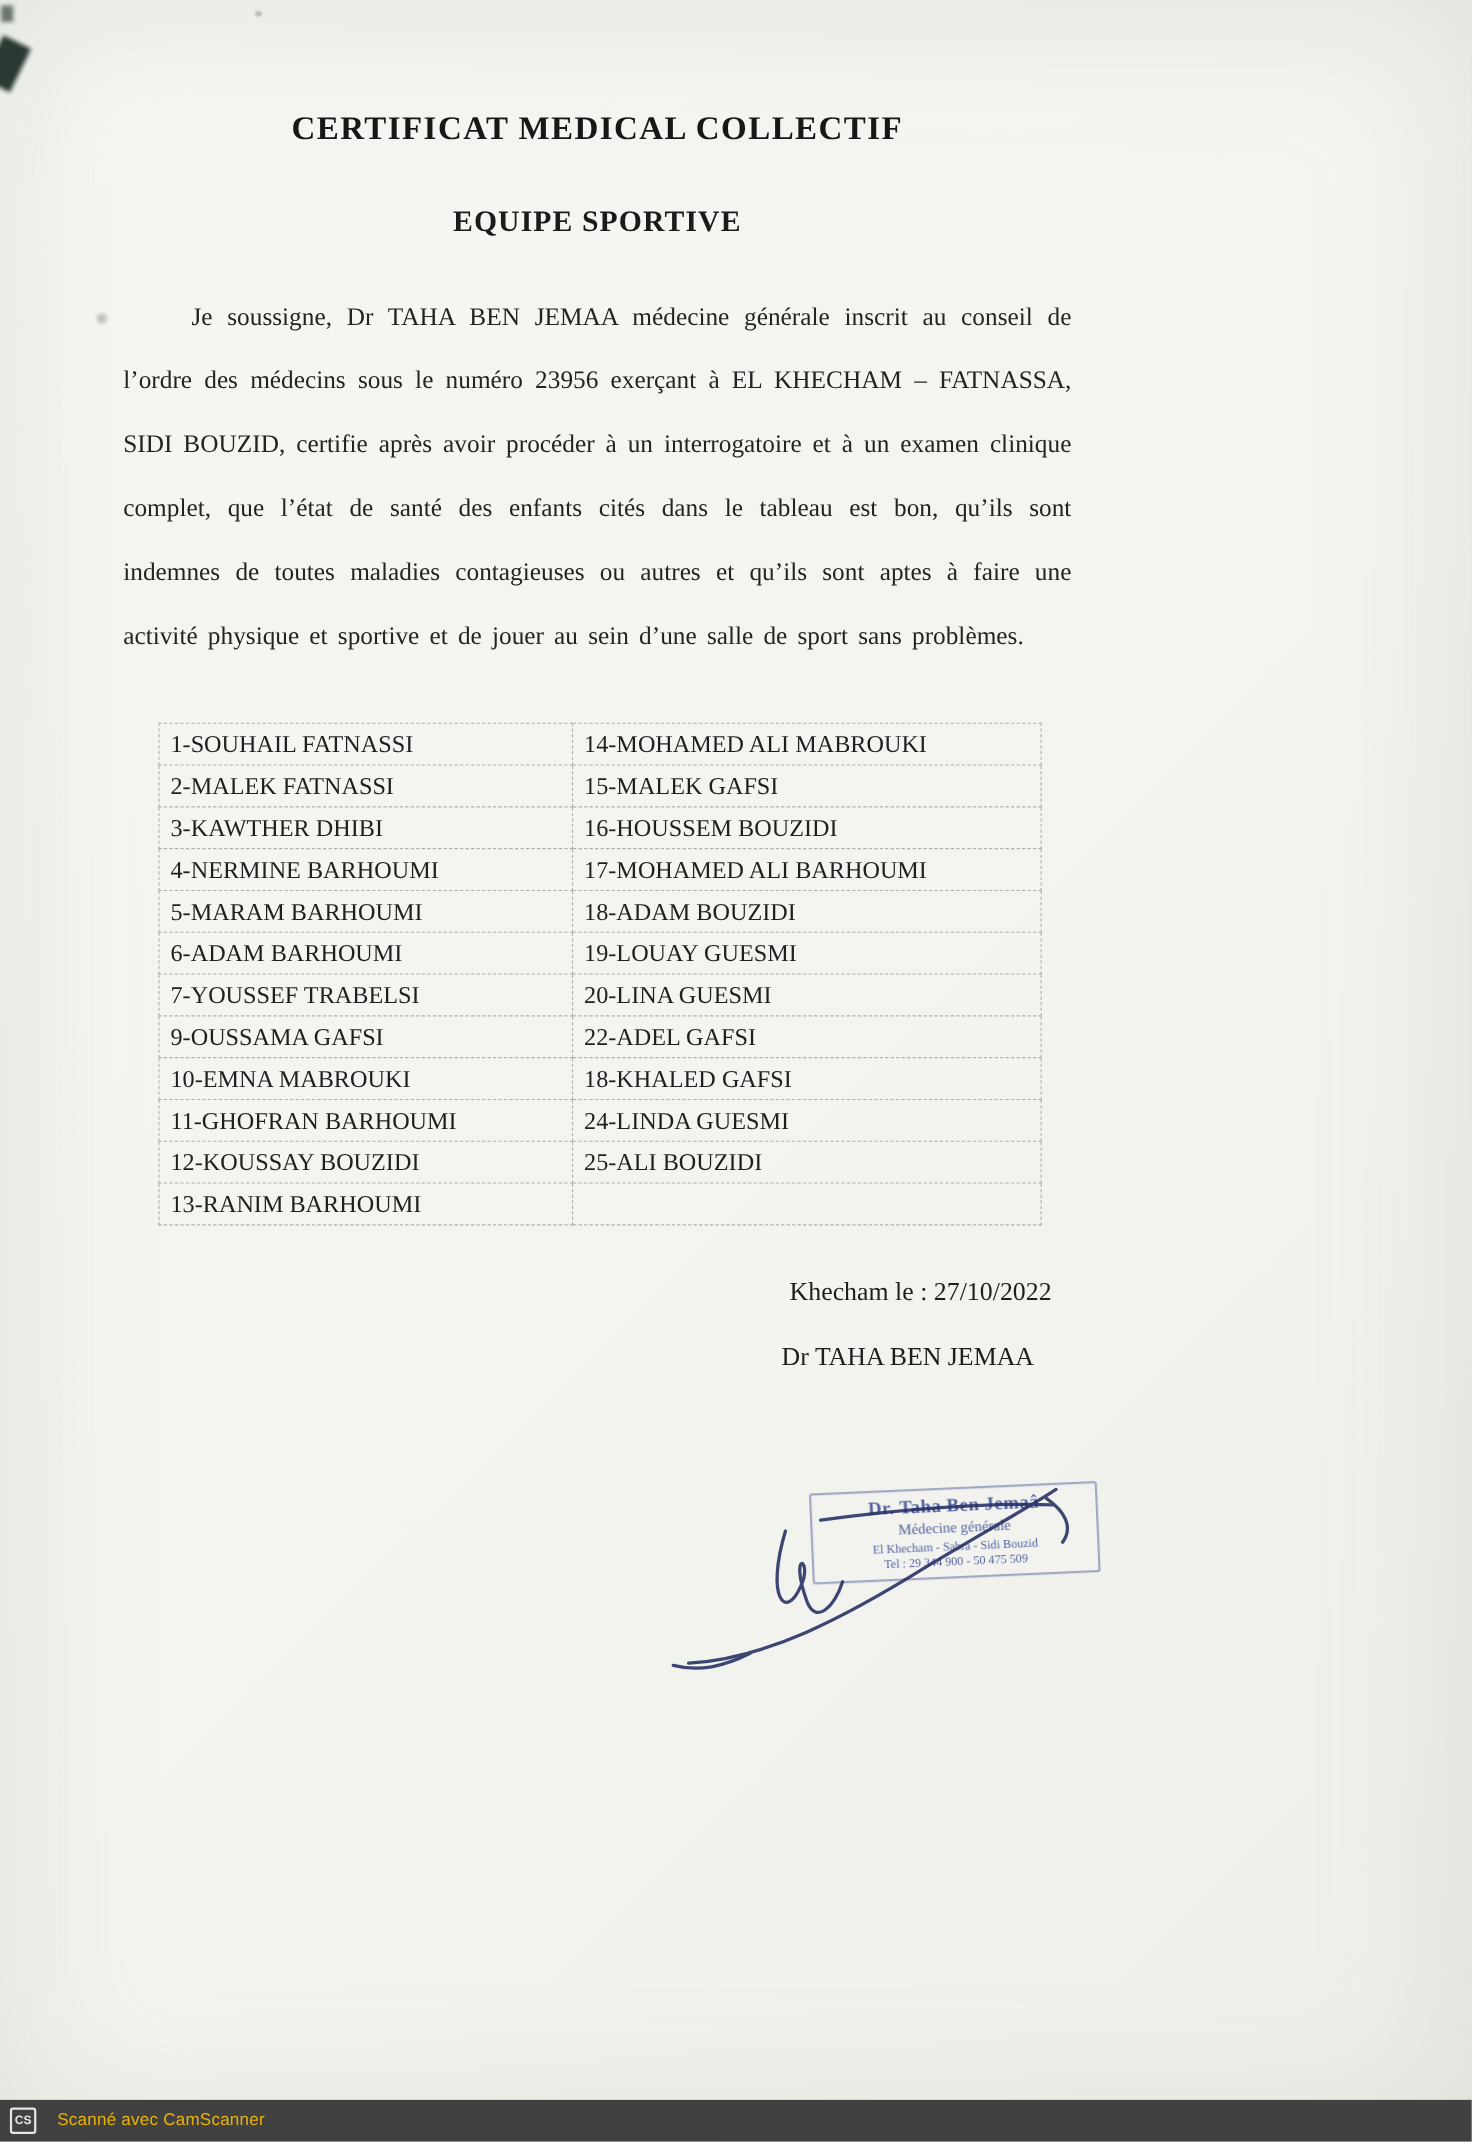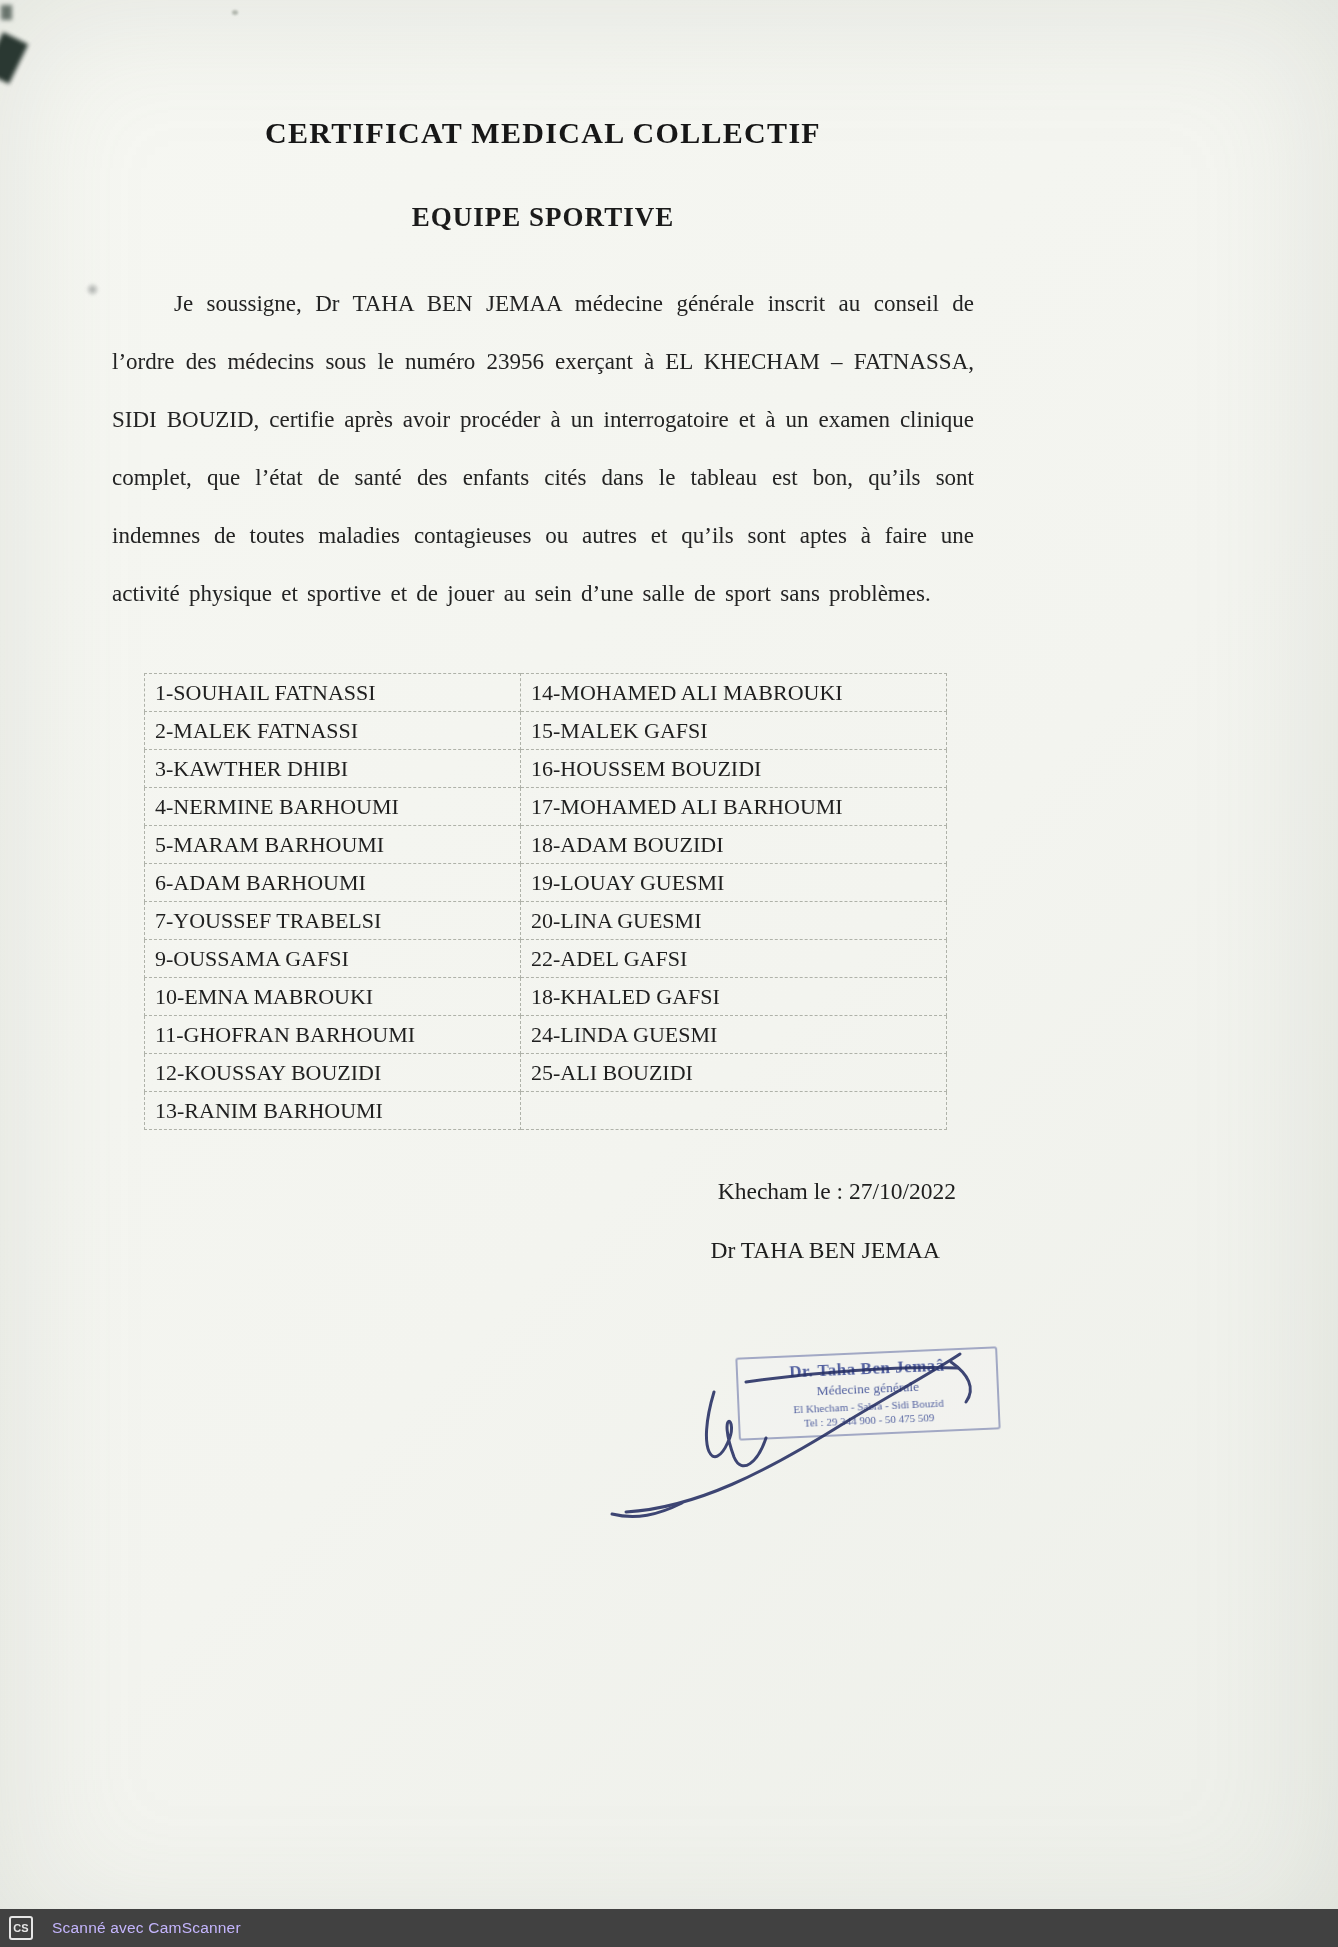--- a/index.html
+++ b/index.html
@@ -17,21 +17,21 @@
   .artifact-corner1{position:absolute;left:-8px;top:36px;width:28px;height:44px;
     background:#16251f;transform:rotate(26deg);filter:blur(2px);opacity:.9;}
   .artifact-corner2{position:absolute;left:1px;top:5px;width:11px;height:15px;
     background:#27372f;filter:blur(2px);opacity:.65;}
   .artifact-dot{position:absolute;left:232px;top:10px;width:6px;height:5px;border-radius:50%;
     background:#9aa096;filter:blur(1px);opacity:.7;}
   .smudge{position:absolute;left:85px;top:283px;width:15px;height:13px;
     background:radial-gradient(circle,#8d9190 0%,rgba(141,145,144,0) 70%);
     filter:blur(1px);opacity:.7;}
 
-  .content{position:absolute;left:112px;top:100px;width:862px;color:#242424;}
+  .content{position:absolute;left:112px;top:84px;width:862px;color:#242424;}
 
   .title{margin:16px 0 0 0;text-align:center;font-size:30px;font-weight:bold;
     letter-spacing:1.3px;color:#171717;}
   .subtitle{margin:52px 0 0 0;text-align:center;font-size:27px;font-weight:bold;
     letter-spacing:1px;color:#1b1b1b;}
 
   .body-par{margin:42px 0 0 0;font-size:23px;line-height:58px;text-align:justify;
     text-indent:62px;word-spacing:3.5px;color:#232323;}
 
   table.names{margin:50px 0 0 32px;border-collapse:collapse;width:780px;
@@ -56,21 +56,21 @@
   .signature-svg{position:absolute;left:596px;top:1322px;width:430px;height:205px;
     pointer-events:none;}
 
   .scan-footer{position:absolute;left:0;bottom:0;width:100%;height:38px;
     background:#414141;display:flex;align-items:center;gap:19px;
     padding-left:9px;box-sizing:border-box;
     font-family:"Liberation Sans", sans-serif;}
   .cs-badge{width:20px;height:20px;border:2px solid #e6e6e6;border-radius:3px;
     color:#e6e6e6;font-size:11px;font-weight:bold;display:flex;
     align-items:center;justify-content:center;flex:0 0 auto;}
-  .footer-text{color:#c4b5fd;font-size:15.5px;letter-spacing:.2px;}
+  .footer-text{color:#eab308;font-size:15.5px;letter-spacing:.2px;}
 </style>
 </head>
 <body>
 
 <div class="page">
 
   <div class="artifact-corner1"></div>
   <div class="artifact-corner2"></div>
   <div class="artifact-dot"></div>
   <div class="smudge"></div>

